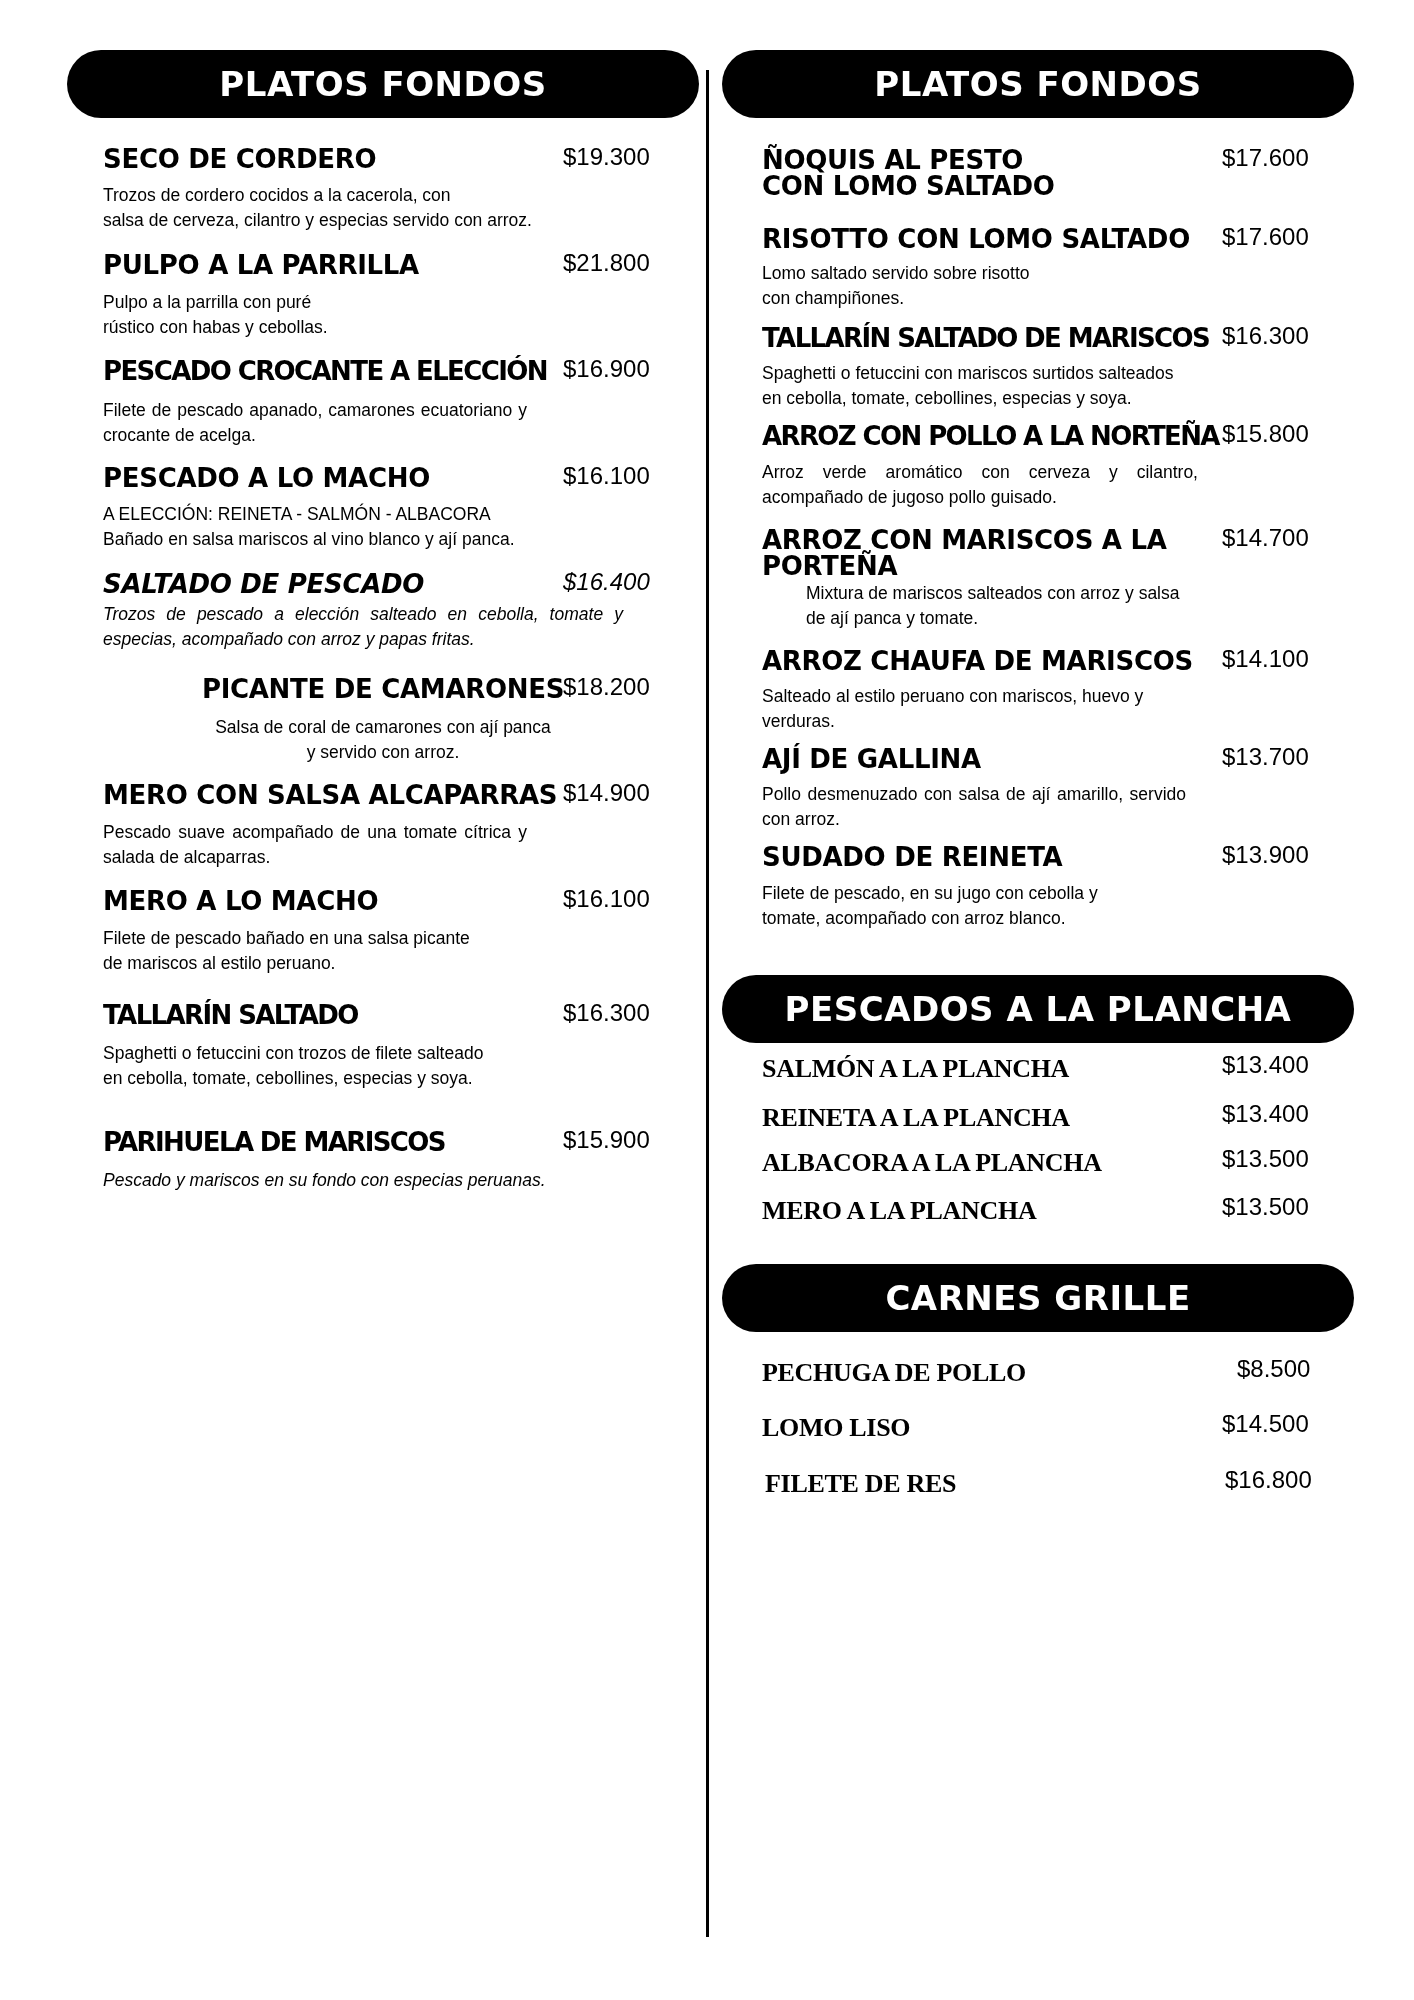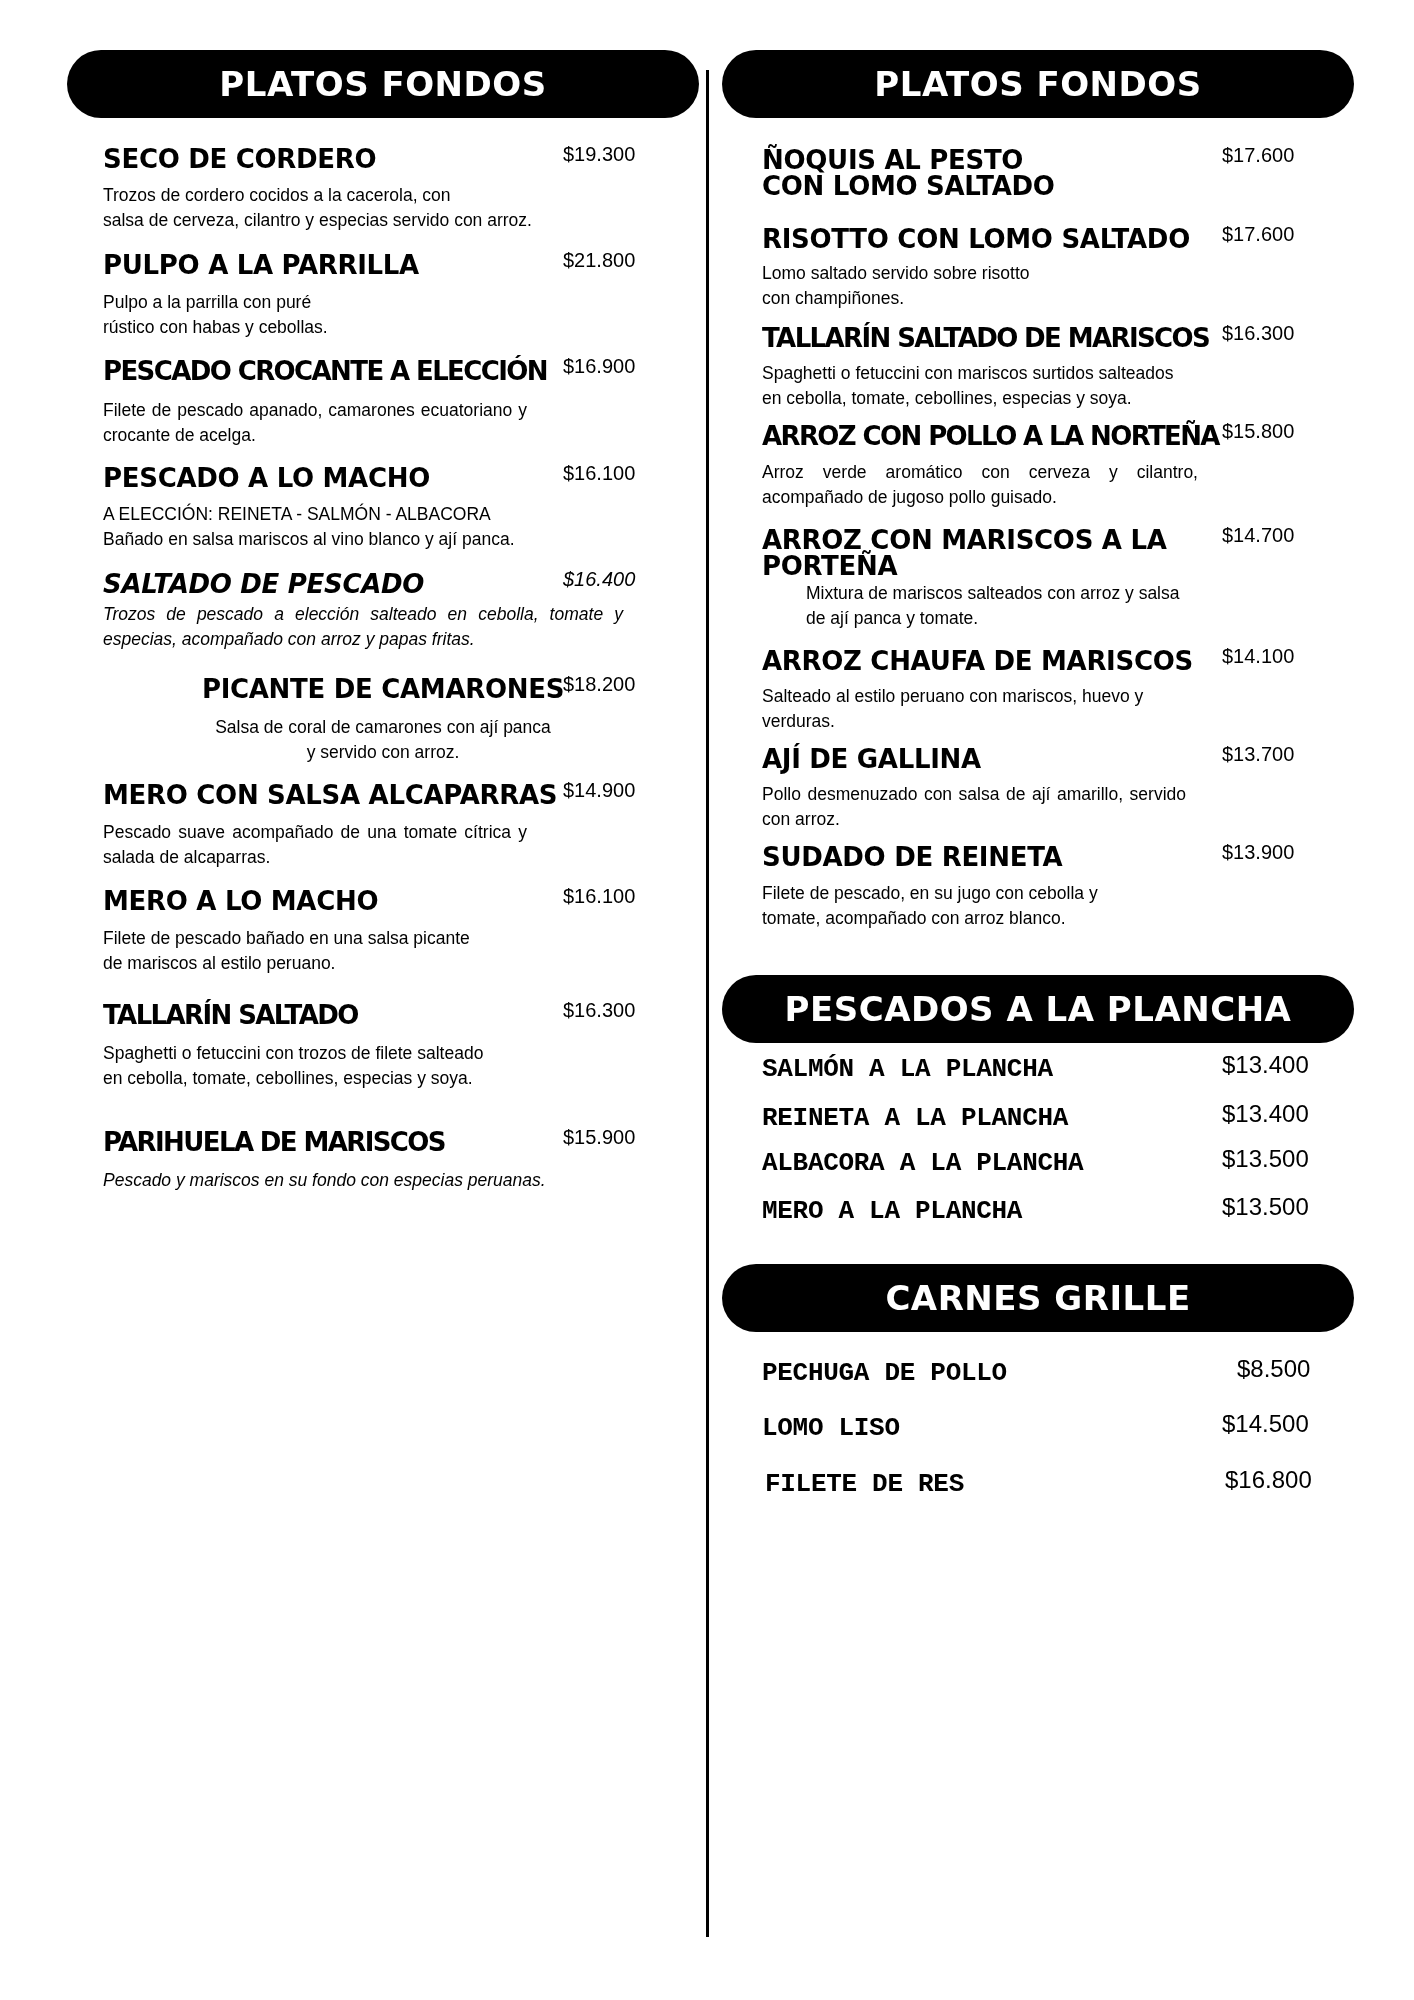--- a/index.html
+++ b/index.html
@@ -13,30 +13,30 @@
   }
   .divider { position: absolute; left: 706px; top: 70px; width: 3px; height: 1867px; background: #000; }
 
   .item { position: absolute; }
   .item .name {
     font-family: "DejaVu Sans", sans-serif; font-weight: bold; font-size: 26px; line-height: 27px;
     letter-spacing: -0.3px; white-space: nowrap;
   }
   .item .name.tight { letter-spacing: -1.6px; }
   .item .price {
-    position: absolute; top: -3px; font-family: "Liberation Sans", sans-serif; font-size: 20px;
+    position: absolute; top: -3px; font-family: "Liberation Sans", sans-serif; font-size: 24px;
     white-space: nowrap;
   }
   .item .desc {
     font-family: "Liberation Sans", sans-serif; font-size: 17.5px; line-height: 25px; margin-top: 8px;
   }
   .item .desc.justify { text-align: justify; text-align-last: left; }
 
   .simple { position: absolute; }
-  .simple .name { font-family: Liberation Mono, monospace; font-weight: bold; font-size: 26px; white-space: nowrap; letter-spacing: -0.3px; }
+  .simple .name { font-family: Liberation Serif, serif; font-weight: bold; font-size: 26px; white-space: nowrap; letter-spacing: -0.3px; }
   .simple .price { position: absolute; top: -3px; font-family: "Liberation Sans", sans-serif; font-size: 24px; white-space: nowrap; }
 </style>
 </head>
 <body>
 
 <div class="banner" style="left:67px; top:50px; width:632px;">PLATOS FONDOS</div>
 <div class="banner" style="left:722px; top:50px; width:632px;">PLATOS FONDOS</div>
 <div class="banner" style="left:722px; top:975px; width:632px;">PESCADOS A LA PLANCHA</div>
 <div class="banner" style="left:722px; top:1264px; width:632px;">CARNES GRILLE</div>
 

